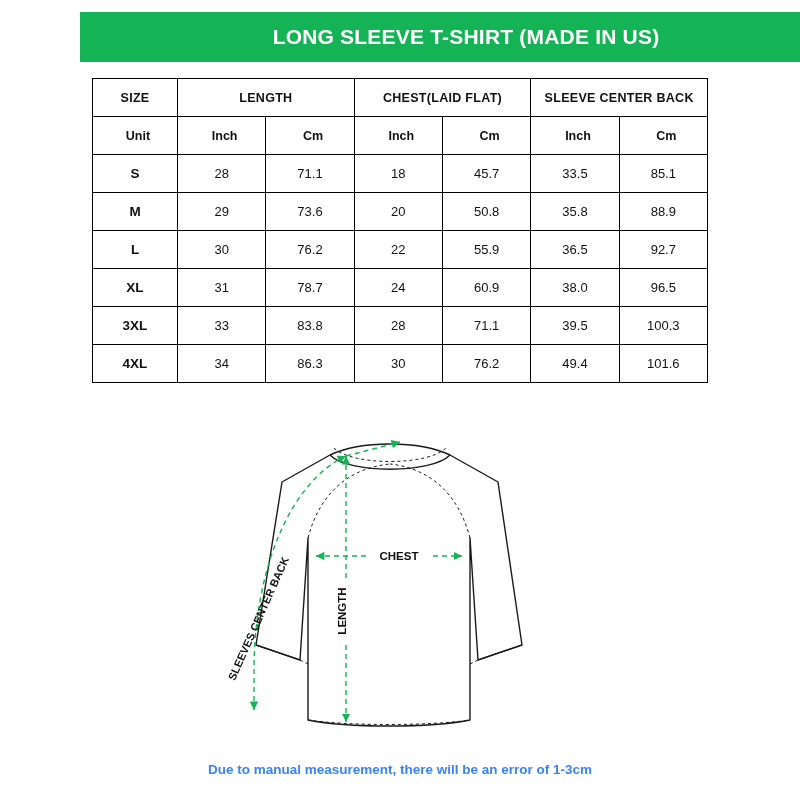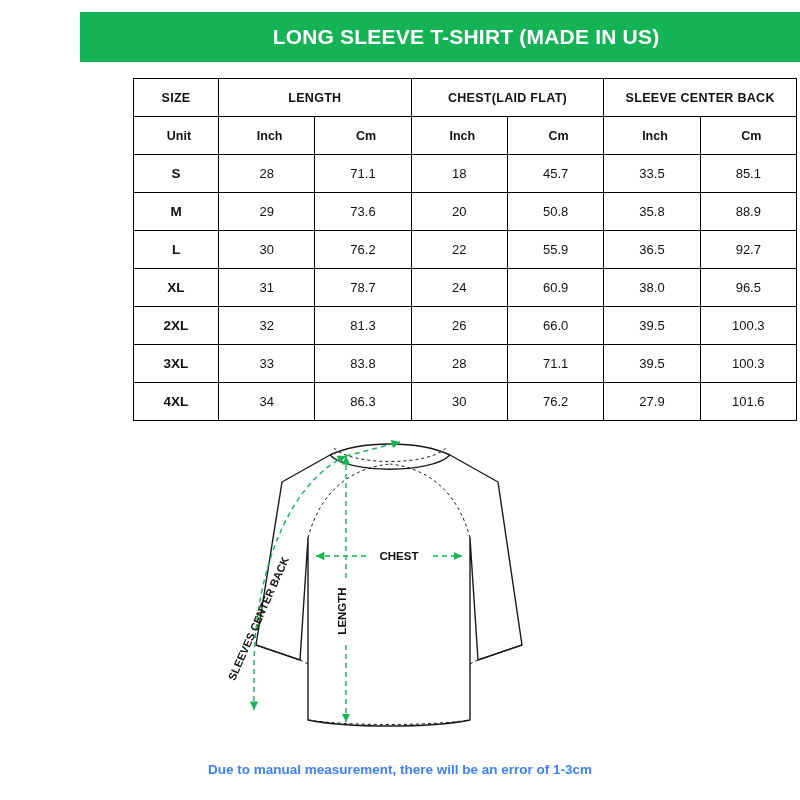--- a/index.html
+++ b/index.html
@@ -37,24 +37,23 @@
     font-size: 21px;
     font-weight: bold;
     letter-spacing: 0.2px;
     text-align: center;
   }
   
   .size-table {
     position: absolute;
     left: 92px;
     top: 78px;
-    width: 664px;
+    width: 616px;
     border-collapse: collapse;
     table-layout: fixed;
-    margin-left: 41px;
   }
   .size-table td, .size-table th {
     border: 1px solid #000000;
     text-align: center;
     font-size: 13px;
     color: #111111;
     padding: 0;
     height: 37px;
     font-weight: normal;
   }
@@ -156,44 +155,35 @@
       <tr>
         <td class="size-cell">XL</td>
         <td>31</td>
         <td>78.7</td>
         <td>24</td>
         <td>60.9</td>
         <td>38.0</td>
         <td>96.5</td>
       </tr>
       <tr>
-        <td class="size-cell">2XL</td>
-        <td>32</td>
-        <td>81.3</td>
-        <td>26</td>
-        <td>66.0</td>
-        <td>39.5</td>
-        <td>100.3</td>
-      </tr>
-      <tr>
         <td class="size-cell">3XL</td>
         <td>33</td>
         <td>83.8</td>
         <td>28</td>
         <td>71.1</td>
         <td>39.5</td>
         <td>100.3</td>
       </tr>
       <tr>
         <td class="size-cell">4XL</td>
         <td>34</td>
         <td>86.3</td>
         <td>30</td>
         <td>76.2</td>
-        <td>27.9</td>
+        <td>49.4</td>
         <td>101.6</td>
       </tr>
     </tbody>
   </table>
 
   <div class="diagram">
     <svg width="800" height="330" viewBox="0 0 800 330" xmlns="http://www.w3.org/2000/svg">
       <defs>
         <marker id="arrHead" markerWidth="8" markerHeight="8" refX="6" refY="3" orient="auto">
           <path d="M0,0 L6,3 L0,6 z" fill="#14b355"></path>

